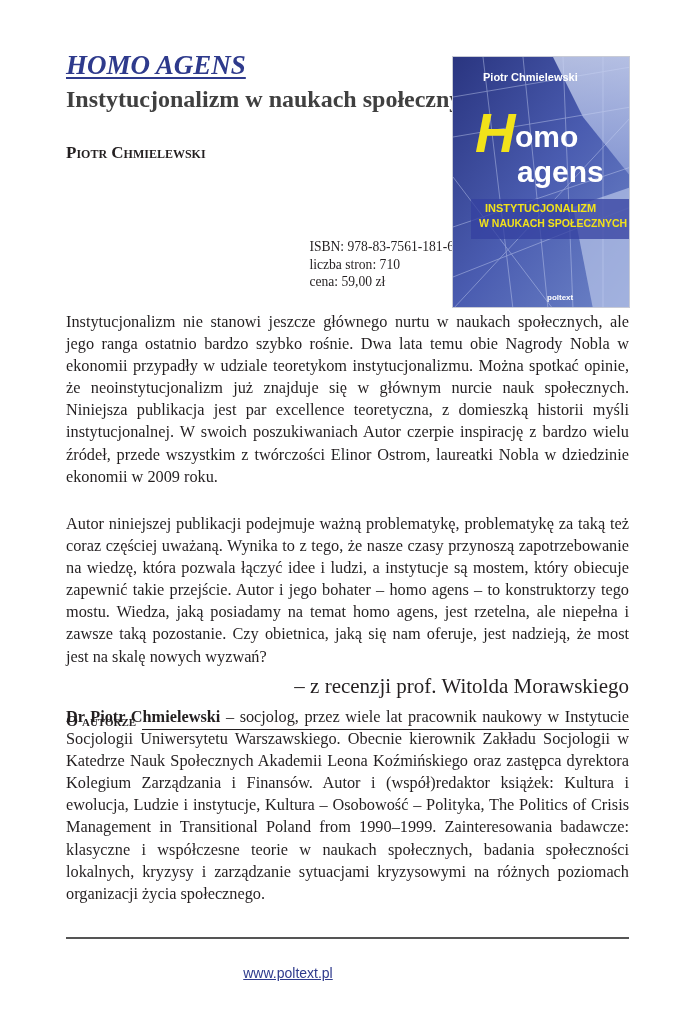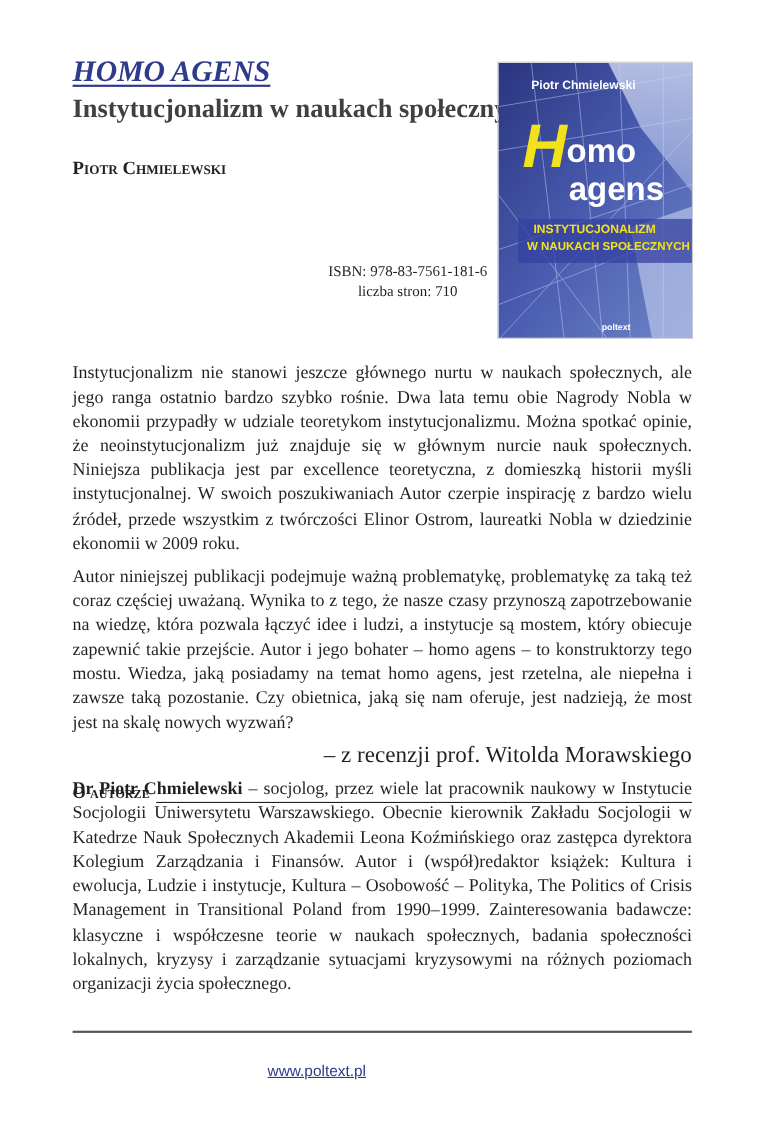--- a/index.html
+++ b/index.html
@@ -2,46 +2,47 @@
 <html><head>
 <meta charset="utf-8">
 <style>
   html, body { margin:0; padding:0; }
   body { width:695px; height:1024px; background:#ffffff; position:relative; overflow:hidden;
          font-family:"Liberation Serif","DejaVu Serif",serif; color:#231f20; }
   .title { position:absolute; left:66px; top:50px; margin:0; font-size:27px; font-weight:bold;
            color:#2e3a8c; text-decoration:underline; text-decoration-thickness:2px; text-underline-offset:3px; letter-spacing:0px;font-style:italic; }
   .subtitle { position:absolute; left:66px; top:86px; margin:0; font-size:24px; font-weight:bold; color:#404040; }
   .author { position:absolute; left:66px; top:143px; margin:0; font-size:17px; font-weight:bold; font-variant:small-caps; color:#231f20; }
-  .meta { position:absolute; right:252px; top:238px; text-align:center; font-size:13.6px; line-height:17.6px; }
+  .meta { position:absolute; right:241px; top:238px; text-align:left; font-size:13.6px; line-height:17.6px; }
   .meta div { white-space:nowrap; }
   .cover { position:absolute; left:452px; top:56px; width:178px; height:252px; overflow:hidden;
            border:1px solid #c8cbd6; box-sizing:border-box; }
   .body-text { position:absolute; left:66px; width:563px; font-size:16.3px; line-height:22.1px; text-align:justify; }
-  .p1 { top:328px; }
+  .p1 { top:311px; }
   .quote { top:513px; }
   .quote-src { position:absolute; right:66px; top:674px; font-size:21px; }
   .section-head { position:absolute; left:66px; top:712px; width:563px; display:flex; align-items:flex-end; }
   .section-head span { font-weight:bold; font-variant:small-caps; font-size:15.5px; white-space:nowrap; margin-right:6px; }
   .section-head .rule { flex:1; height:1px; background:#231f20; margin-top:2px; }
   .p2 { top:706px; }
   .bottom-rule { position:absolute; left:66px; top:937px; width:563px; height:2px; background:#555; }
   .footer-link { position:absolute; left:0; width:576px; top:965px; text-align:center; font-family:"Liberation Sans",sans-serif;
                  font-size:14px; color:#2e3a8c; text-decoration:underline; }
 </style>
 </head>
 <body>
 
 <h1 class="title">HOMO AGENS</h1>
 <h2 class="subtitle">Instytucjonalizm w naukach społecznych</h2>
 <h3 class="author">Piotr Chmielewski</h3>
 
 <div class="meta">
   <div>ISBN: 978-83-7561-181-6</div>
   <div>liczba stron: 710</div>
+  <div>cena: 59,00 zł</div>
 </div>
 
 <div class="cover">
   <svg width="178" height="252" viewBox="0 0 178 252" xmlns="http://www.w3.org/2000/svg">
     <defs>
       <linearGradient id="bg" x1="0" y1="0" x2="1" y2="1">
         <stop offset="0" stop-color="#2a3580"></stop>
         <stop offset="0.5" stop-color="#4a5cb0"></stop>
         <stop offset="1" stop-color="#6f86c8"></stop>
       </linearGradient>

